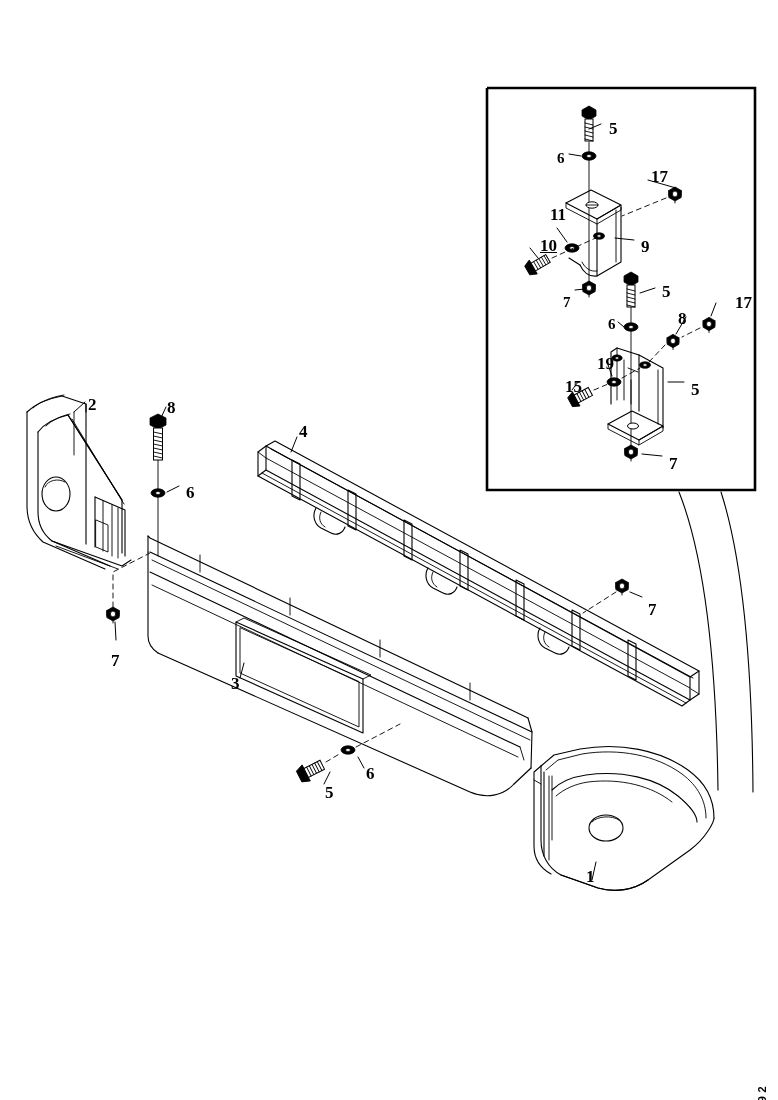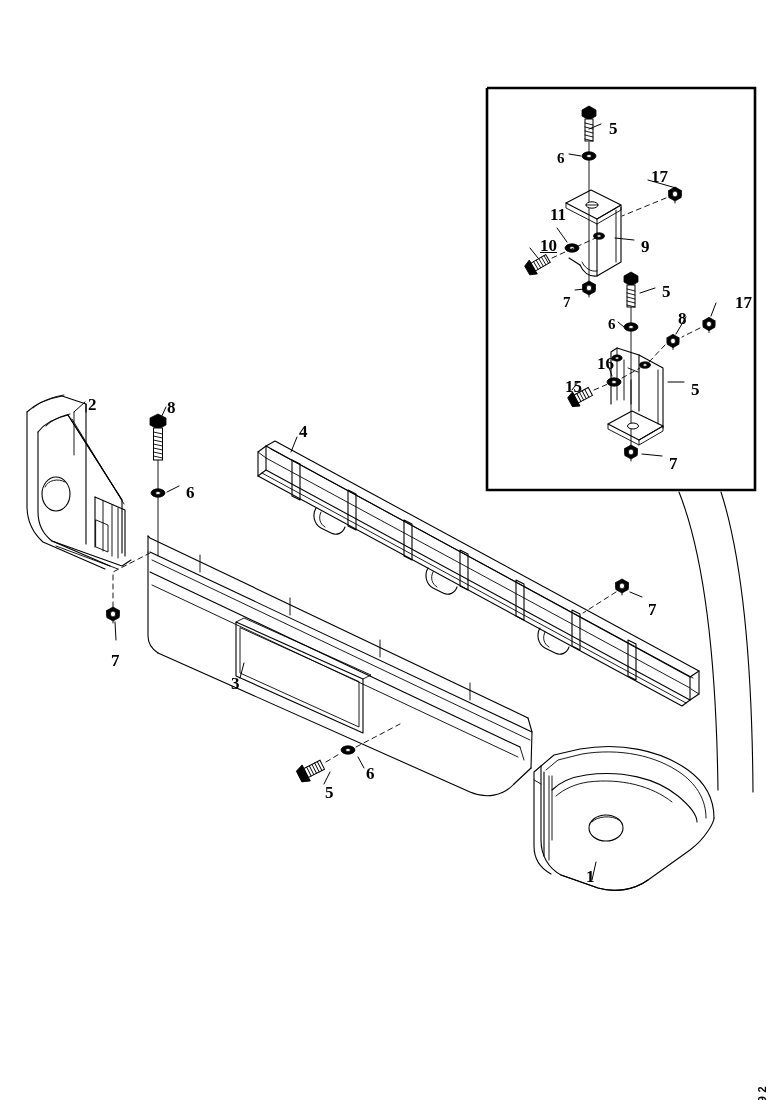--- a/index.html
+++ b/index.html
@@ -426,21 +426,21 @@
   <div class="callout" style="left:651px; top:168px;">17</div>
   <div class="callout" style="left:641px; top:238px;">9</div>
   <div class="callout" style="left:550px; top:206px;text-align:right;">11</div>
   <div class="callout" style="left:540px; top:237px;text-decoration:underline;">10</div>
   <div class="callout small" style="left:563px; top:295px;">7</div>
 
   <div class="callout" style="left:662px; top:283px;">5</div>
   <div class="callout small" style="left:608px; top:317px;">6</div>
   <div class="callout" style="left:678px; top:310px;">8</div>
   <div class="callout" style="left:735px; top:294px;">17</div>
-  <div class="callout" style="left:597px; top:355px;">16</div>
+  <div class="callout" style="left:597px; top:355px;">19</div>
   <div class="callout" style="left:565px; top:378px;">15</div>
   <div class="callout" style="left:691px; top:381px;">5</div>
   <div class="callout" style="left:669px; top:455px;">7</div>
 
   <div id="drawing-id-wrap">
     <span>TX1039 2</span>
   </div>
 
 </div>
 

